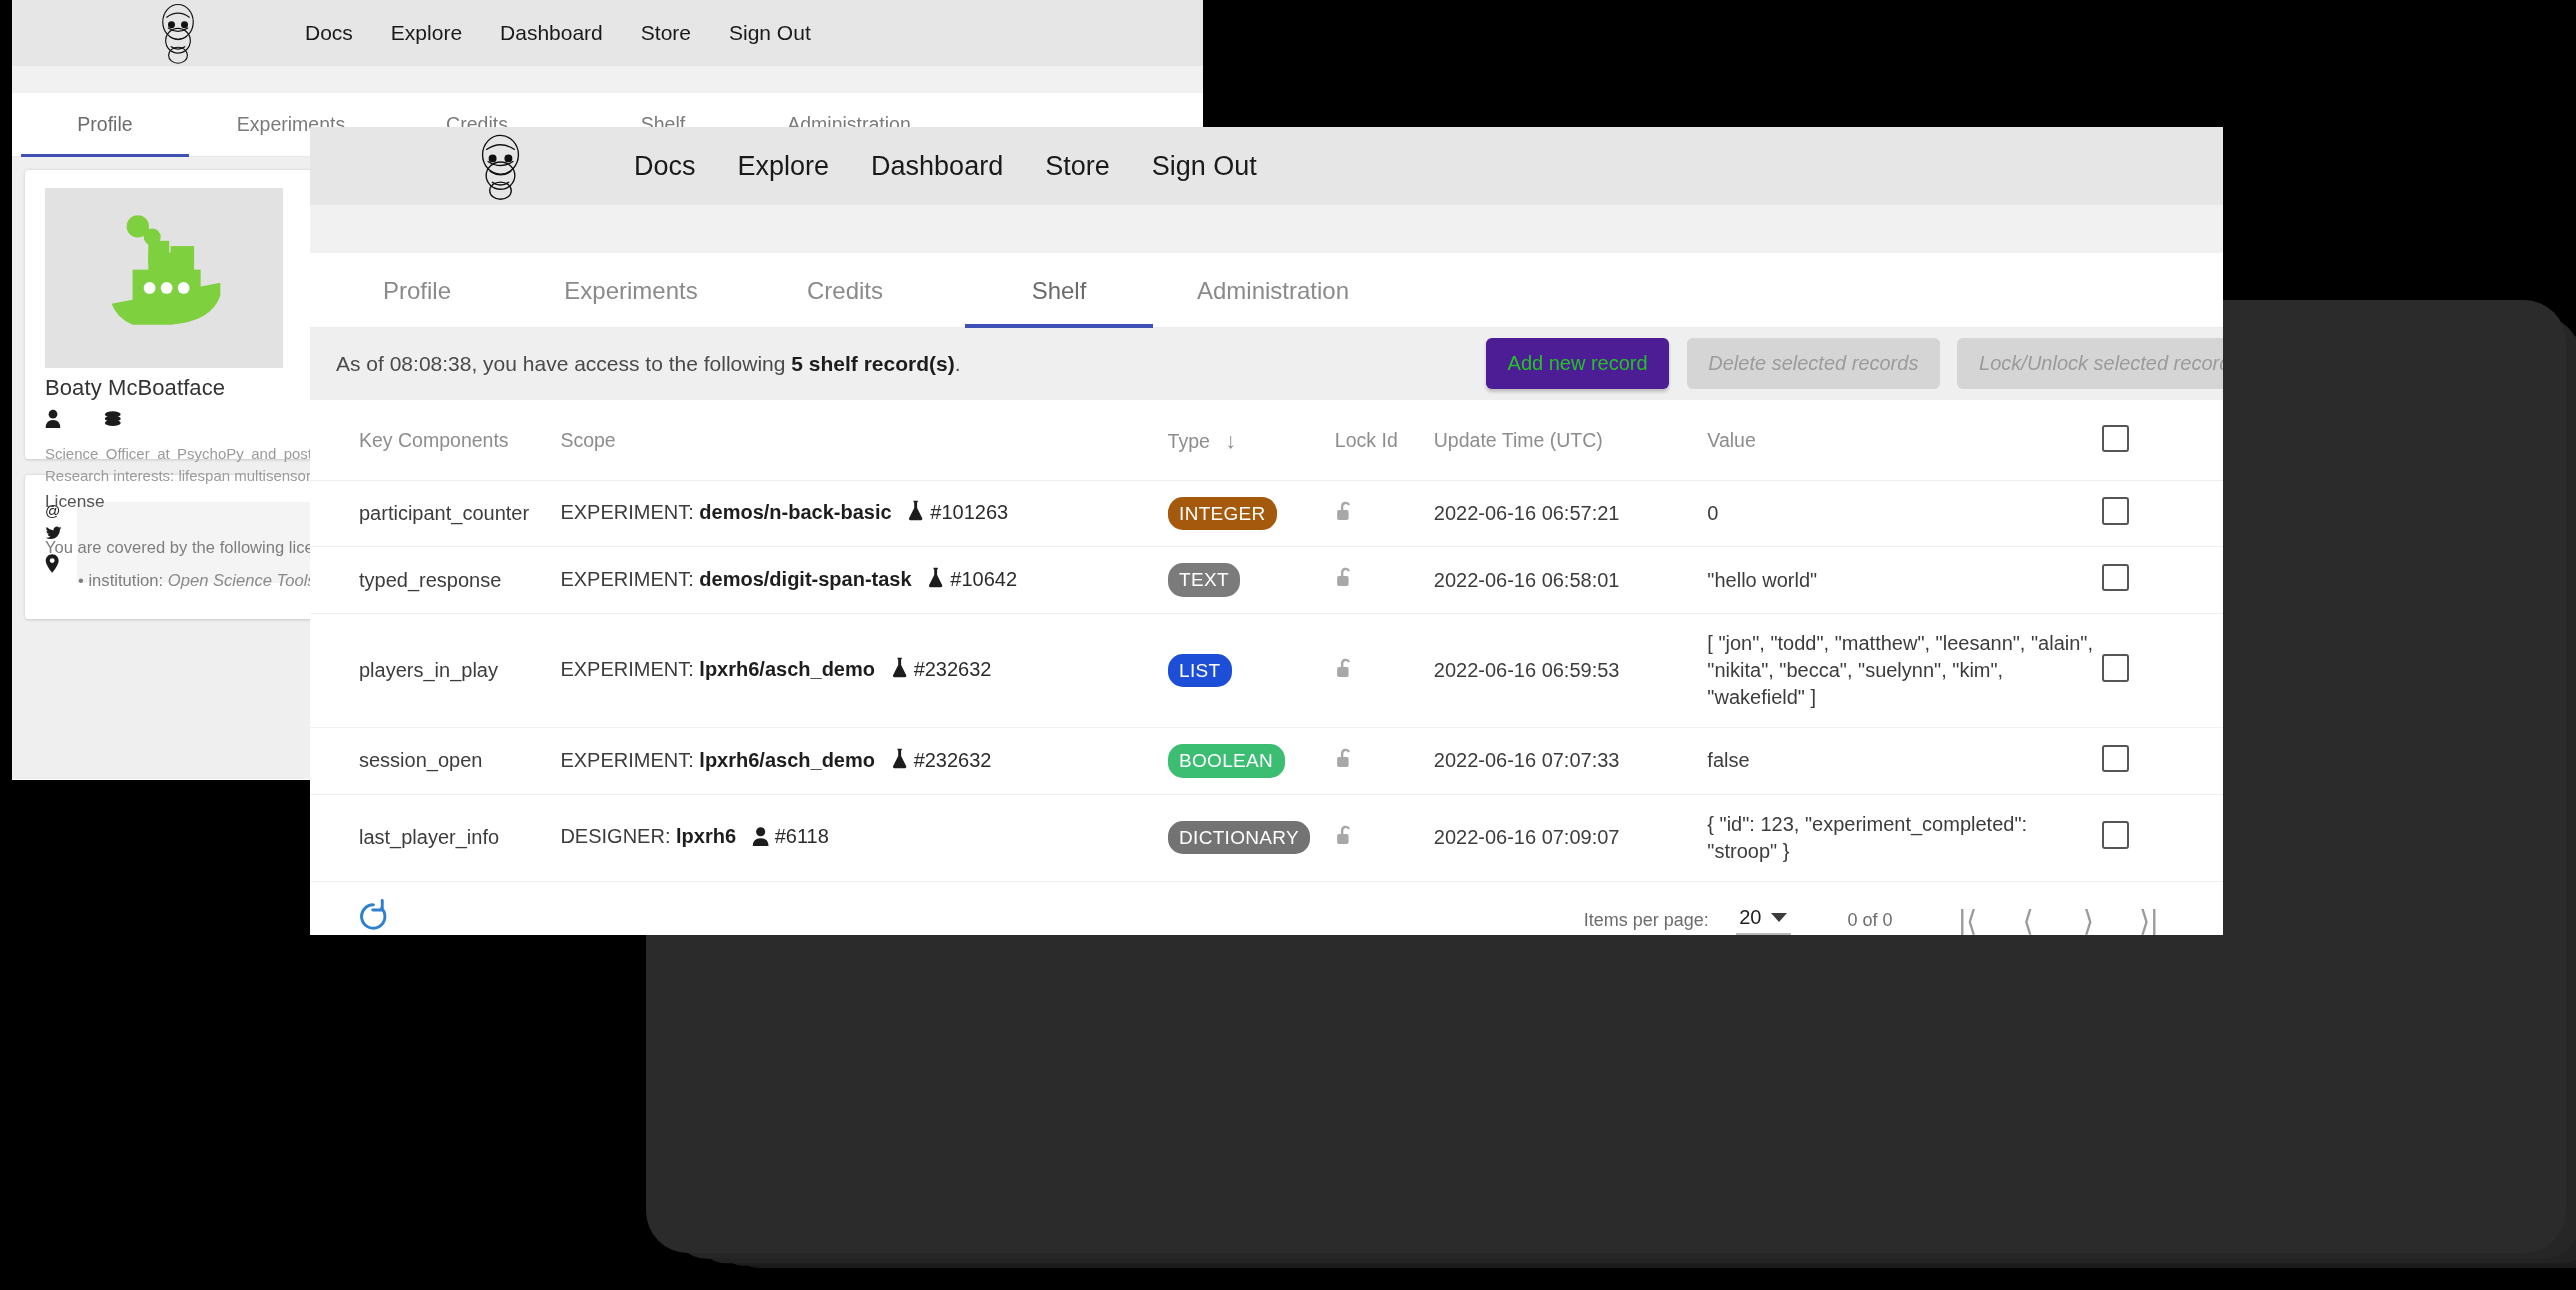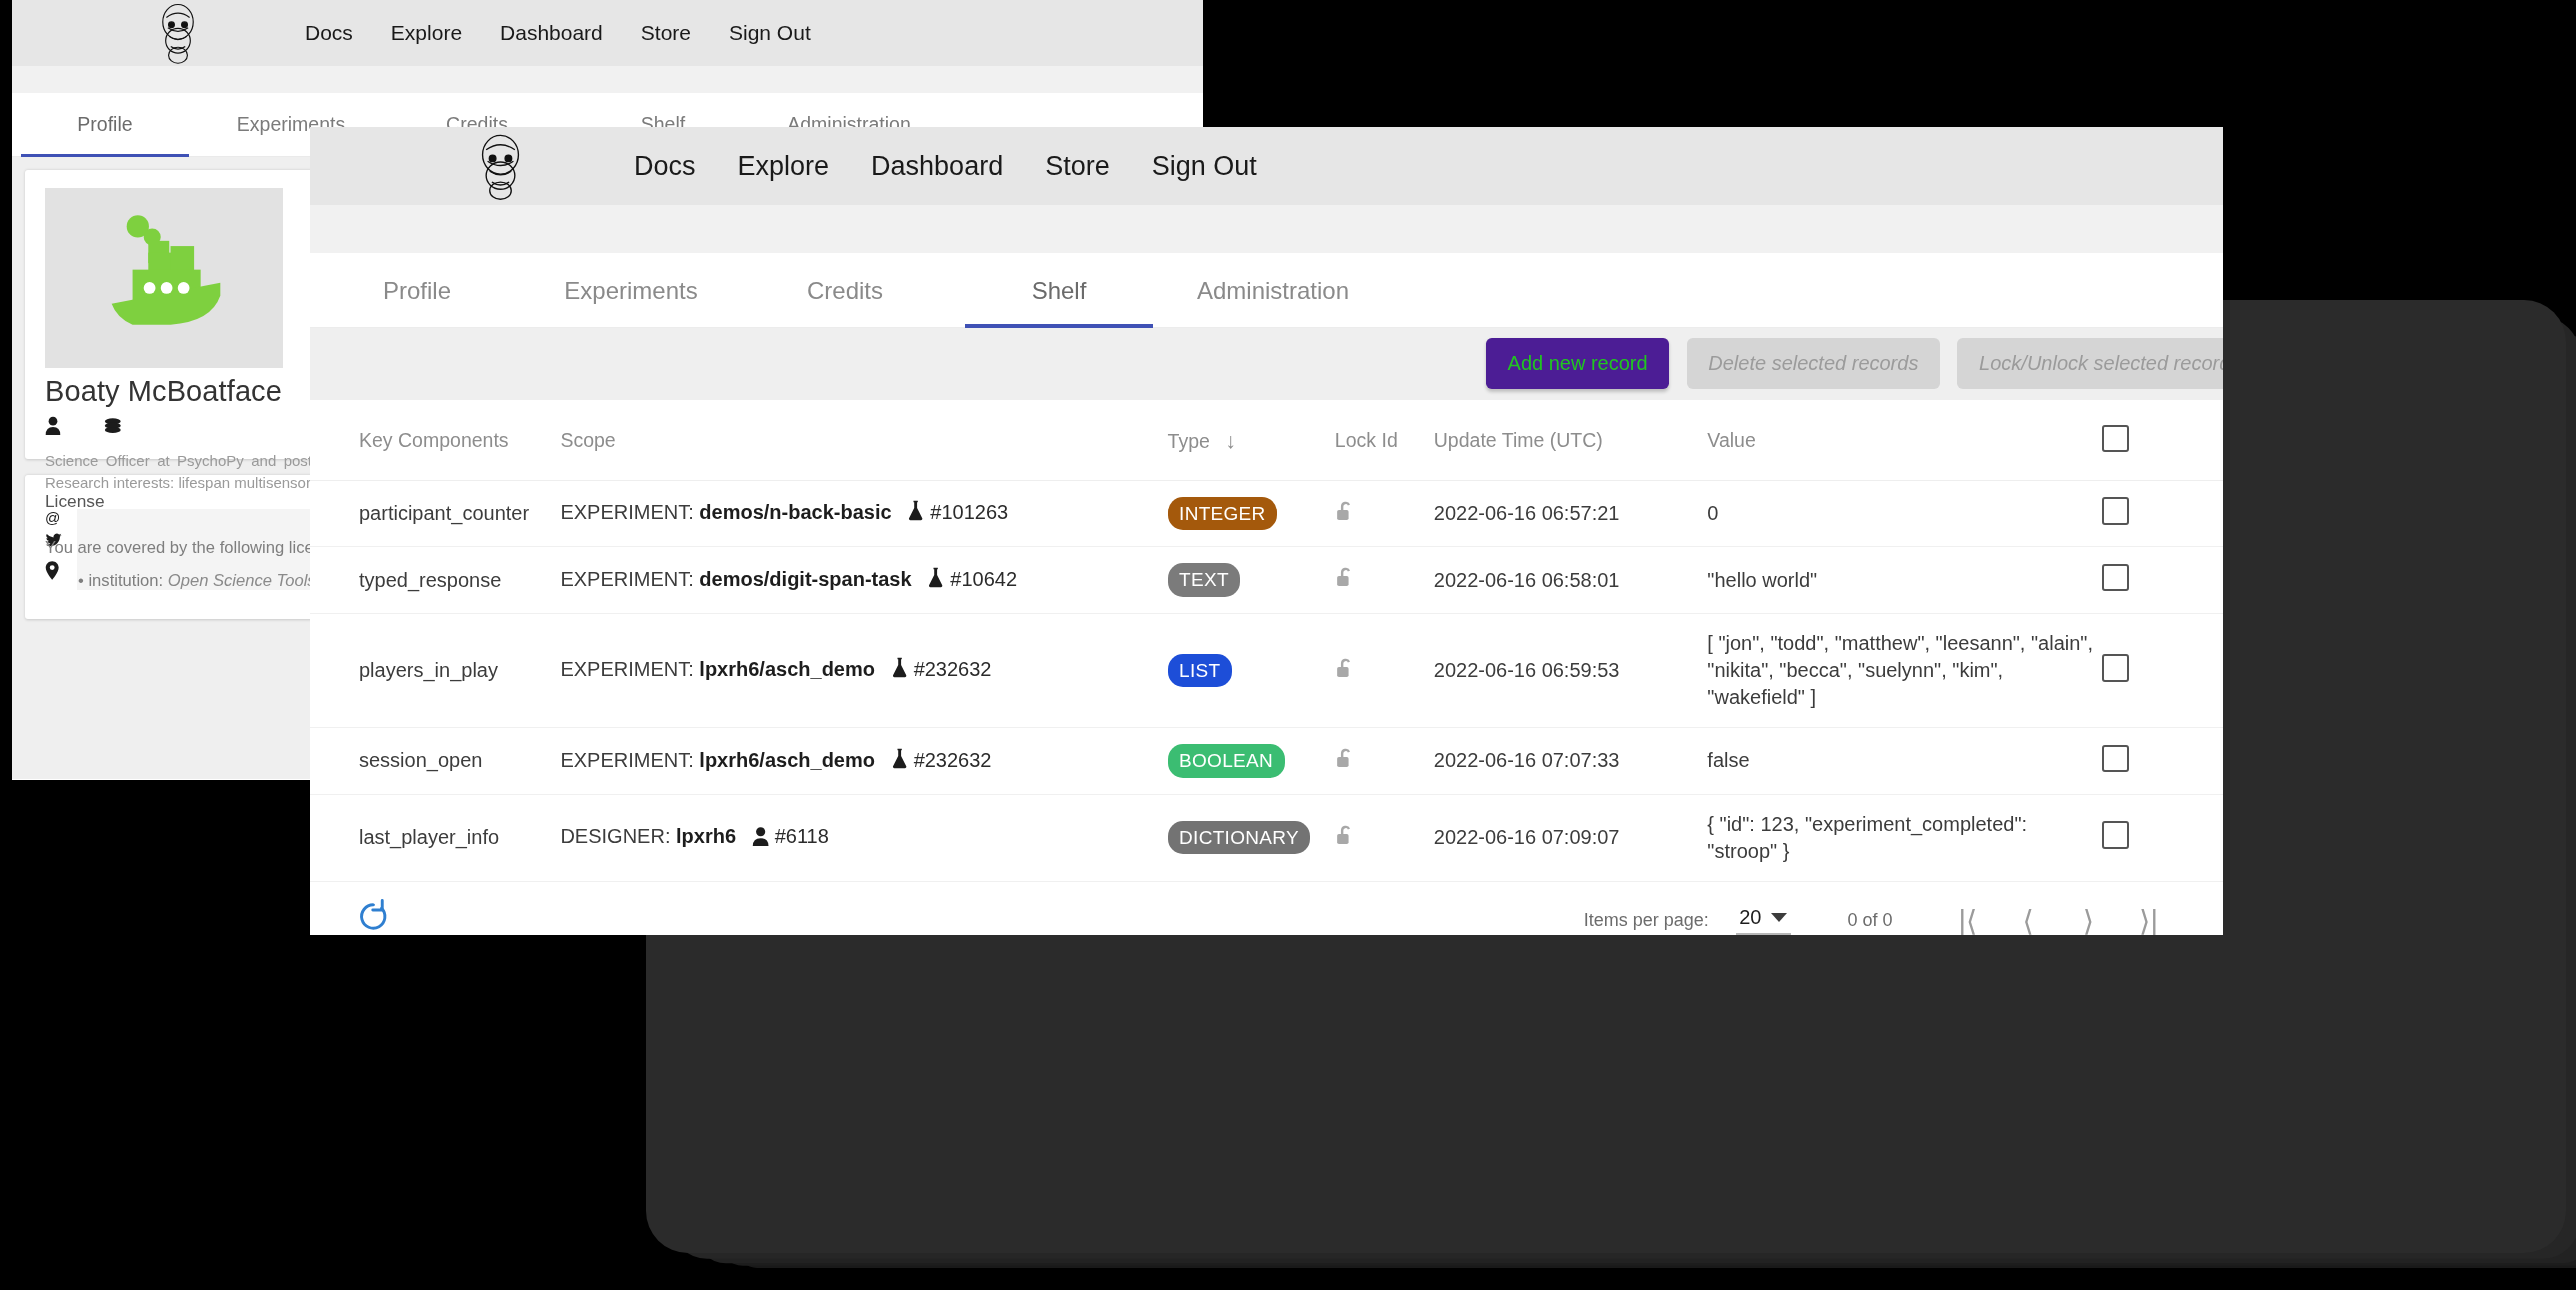--- a/index.html
+++ b/index.html
@@ -52,21 +52,21 @@
 
   .bg-card {
     background: #fff; border-radius: 2.9px;
     box-shadow: 0 0.7px 2.9px rgba(0,0,0,.16);
   }
   .bg-profile-card { width: 520px; height: 289px; padding: 17.3px 20px; }
   .bg-avatar {
     width: 238px; height: 180px; background: #e2e2e2;
     display:flex; align-items:center; justify-content:center;
   }
-  .bg-name { font-size: 29px; color:#333; margin-top: 7.2px; letter-spacing:0.1px; }
+  .bg-name { font-size: 22px; color:#333; margin-top: 7.2px; letter-spacing:0.1px; }
   .bg-meta-row { display:flex; align-items:center; gap: 43px; margin-top: 7.2px; height: 23px;}
   .bg-bio { font-size: 15px; color:#9a9a9a; line-height: 1.5; margin-top: 11.5px; width: 476px; text-align: justify;}
   .bg-contact { margin-top: 14.4px; display:flex; gap: 10px; }
   .bg-contact-icons { display:flex; flex-direction:column; gap: 4.3px; width: 21.7px; }
   .bg-contact-fill { flex:1; background:#f4f4f4; height: 81px; }
   .bg-license-card { width: 520px; margin-top: 16px; padding: 16px 20px; height: 144px; }
   .bg-license-title { font-size: 17.3px; color:#555; }
   .bg-license-text { font-size: 16.6px; color:#7e7e7e; margin-top: 26px; }
   .bg-license-li { font-size: 16.6px; color:#7e7e7e; margin-top: 13px; margin-left: 33px; }
   .bg-license-li i { color:#8a8a8a; }
@@ -359,20 +359,23 @@
 
         <div class="fg-tabs">
           <div class="fg-tab">Profile</div>
           <div class="fg-tab">Experiments</div>
           <div class="fg-tab">Credits</div>
           <div class="fg-tab active">Shelf</div>
           <div class="fg-tab">Administration</div>
         </div>
 
         <div class="fg-toolbar">
+          <div class="fg-status">
+            <span>As of 08:08:38, you have access to the following </span><b>5 shelf record(s)</b><span>.</span>
+          </div>
           <div class="fg-actions">
             <button class="btn btn-add">Add new record</button>
             <button class="btn btn-dis">Delete selected records</button>
             <button class="btn btn-dis">Lock/Unlock selected records</button>
           </div>
         </div>
 
         <table class="tbl">
           <thead>
             <tr>

